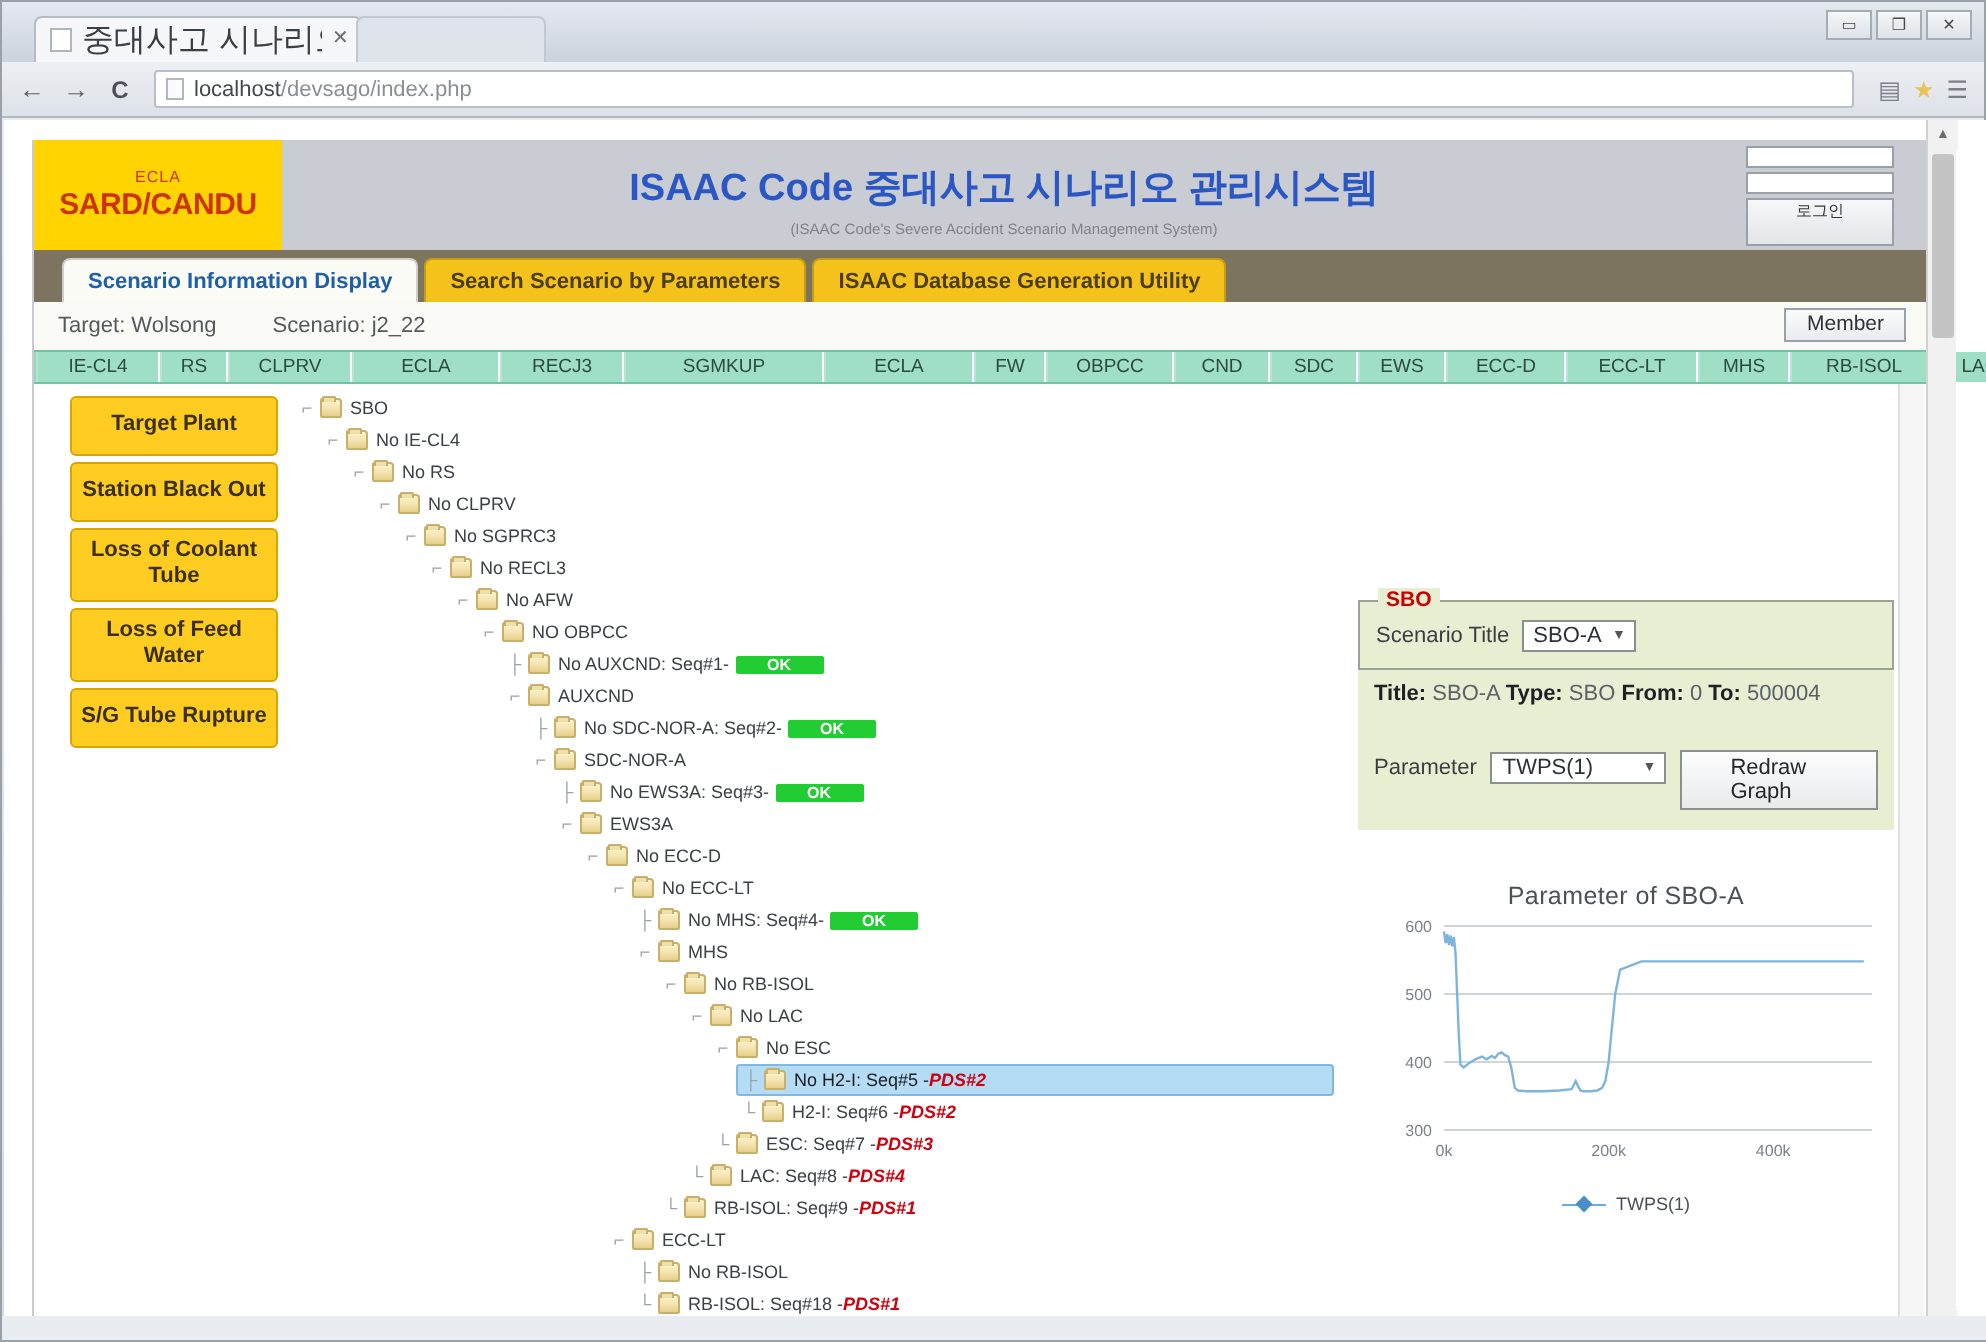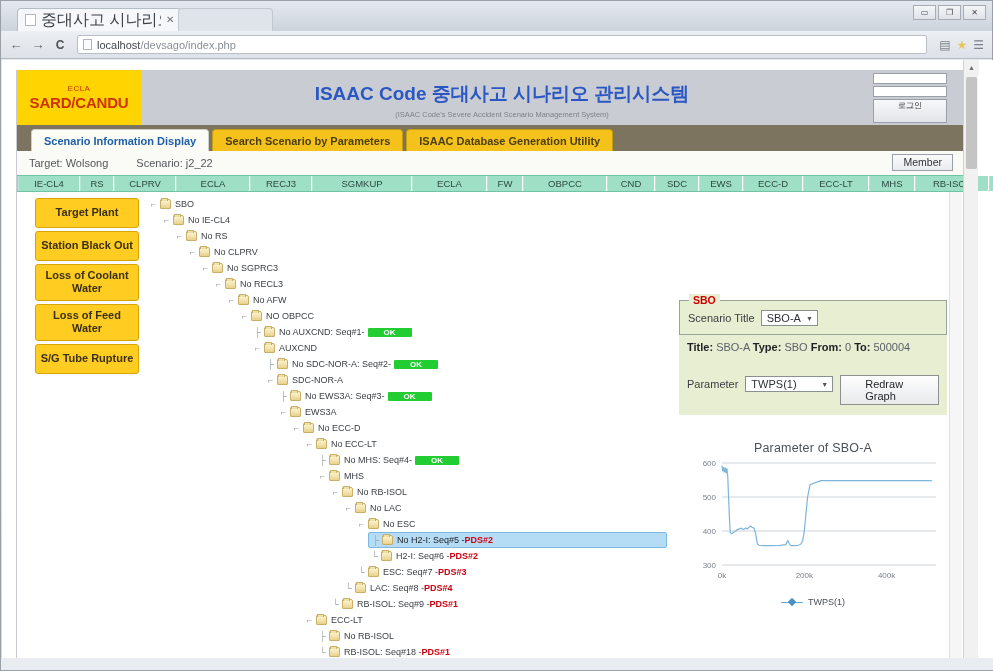--- a/index.html
+++ b/index.html
@@ -296,21 +296,21 @@
     background: #efdfa8; border: 1px solid #c9b06a;
     border-bottom: none; border-radius: 1px 1px 0 0;
   }
   .tlabel { color: #3c4045; }
   .badge-ok {
     background: #22cc33; color: #ffffff;
     font-size: 8px; font-weight: bold;
     padding: 0 16px; margin-left: 3px;
     border-radius: 1px;
   }
-  .pds { color: #d00010; font-weight: bold; }
+  .pds { color: #d00010; font-weight: bold; font-style: italic; }
   .tnode.selected {
     background: #b5dcf5;
     border: 1px solid #7fb8e0;
     border-radius: 2px;
   }
   .tnode.selected .tlabel { color: #1b1d20; }
 
   
   .right-panel {
     position: absolute;
@@ -524,21 +524,21 @@
             </div>
             <div class="col-cell" style="width: 100px;">
               <span>SGMKUP</span>
             </div>
             <div class="col-cell" style="width: 75px;">
               <span>ECLA</span>
             </div>
             <div class="col-cell" style="width: 36px;">
               <span>FW</span>
             </div>
-            <div class="col-cell" style="width: 84px;">
+            <div class="col-cell" style="width: 64px;">
               <span>OBPCC</span>
             </div>
             <div class="col-cell" style="width: 48px;">
               <span>CND</span>
             </div>
             <div class="col-cell" style="width: 44px;">
               <span>SDC</span>
             </div>
             <div class="col-cell" style="width: 44px;">
               <span>EWS</span>
@@ -563,21 +563,21 @@
         <div class="content">
 
           <div class="sidebar" id="sidebar">
               <div class="side-btn">
                 <span>Target Plant</span>
               </div>
               <div class="side-btn">
                 <span>Station Black Out</span>
               </div>
               <div class="side-btn">
-                <span>Loss of Coolant Water</span>
+                <span>Loss of Coolant Tube</span>
               </div>
               <div class="side-btn">
                 <span>Loss of Feed Water</span>
               </div>
               <div class="side-btn">
                 <span>S/G Tube Rupture</span>
               </div>
             </div>
 
           <div class="tree" id="tree">

